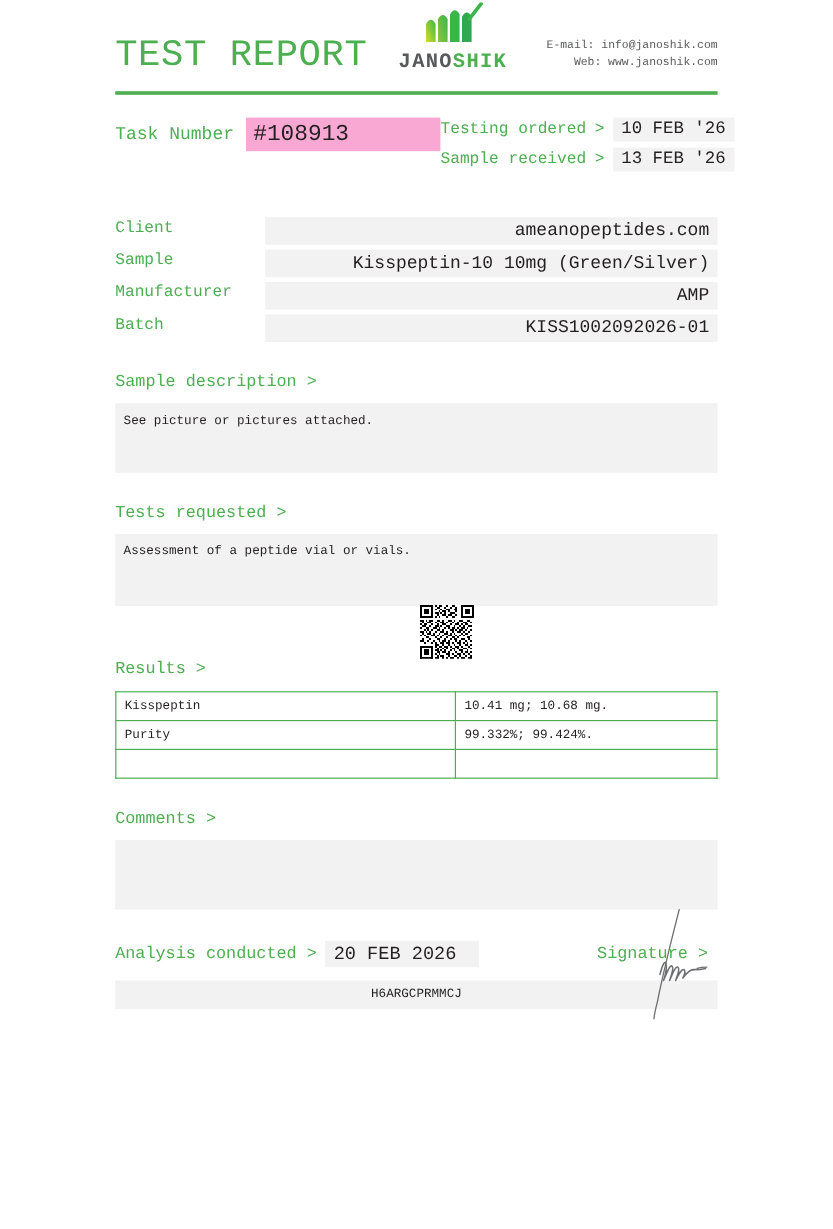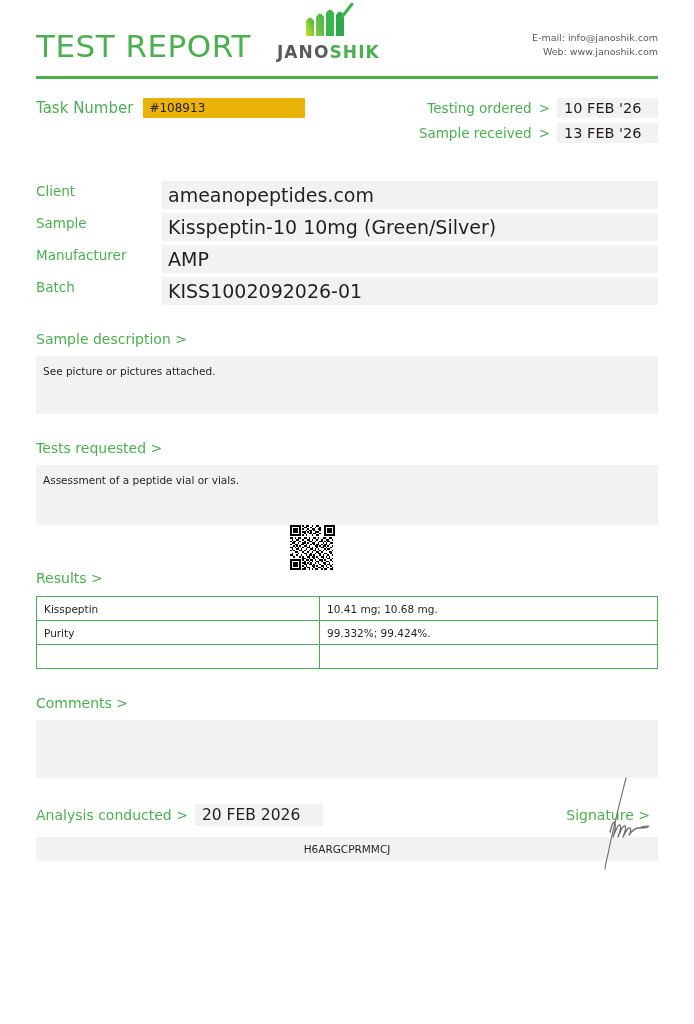--- a/index.html
+++ b/index.html
@@ -7,21 +7,22 @@
     width: 694px;
     height: 1024px;
     background: #ffffff;
     font-family: "DejaVu Sans", sans-serif;
   }
   .page {
     position: relative;
     width: 694px;
     height: 1024px;
     background: #ffffff;
-    padding: 0 36px;
+    padding: 0 96px;
+    font-family: Liberation Mono, monospace;
   }
 
   
   .header {
     display: flex;
     align-items: flex-end;
     justify-content: space-between;
     padding-top: 47px;
     height: 62px;
   }
@@ -74,22 +75,22 @@
     margin-top: 19px;
   }
   .task-left { display: flex; align-items: center; }
   .task-label {
     color: #4caf50;
     font-size: 15px;
     white-space: nowrap;
     margin-right: 10px;
   }
   .task-value {
-    background: #eab308;
-    font-size: 12px;
+    background: #f9a8d4;
+    font-size: 19px;
     color: #231f20;
     width: 162px;
     padding: 3px 6px;
   }
   .dates { margin-left: auto; text-align: right; }
   .date-row {
     display: flex;
     align-items: center;
     justify-content: flex-end;
     margin-bottom: 5px;
@@ -124,24 +125,25 @@
   }
   .info-label {
     color: #4caf50;
     font-size: 13.5px;
     width: 125px;
     flex: 0 0 125px;
     padding-top: 2px;
   }
   .info-value {
     background: #f2f2f2;
-    font-size: 19px;
+    font-size: 15px;
     color: #231f20;
     flex: 1;
     padding: 3px 7px;
+    text-align: right;
   }
 
   
   .section-title {
     color: #4caf50;
     font-size: 14px;
     margin-top: 26px;
     margin-bottom: 9px;
   }
   .section-box {

